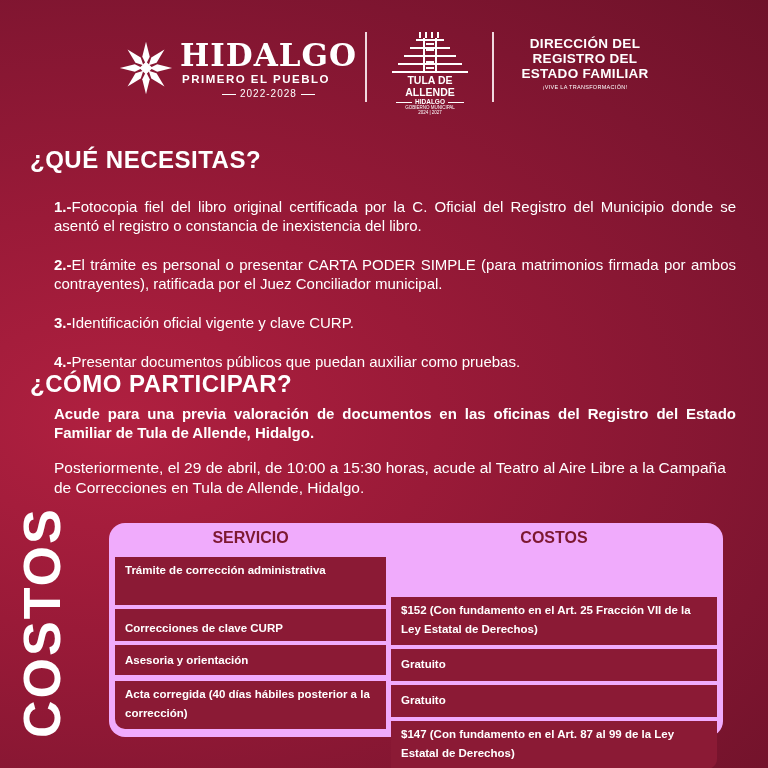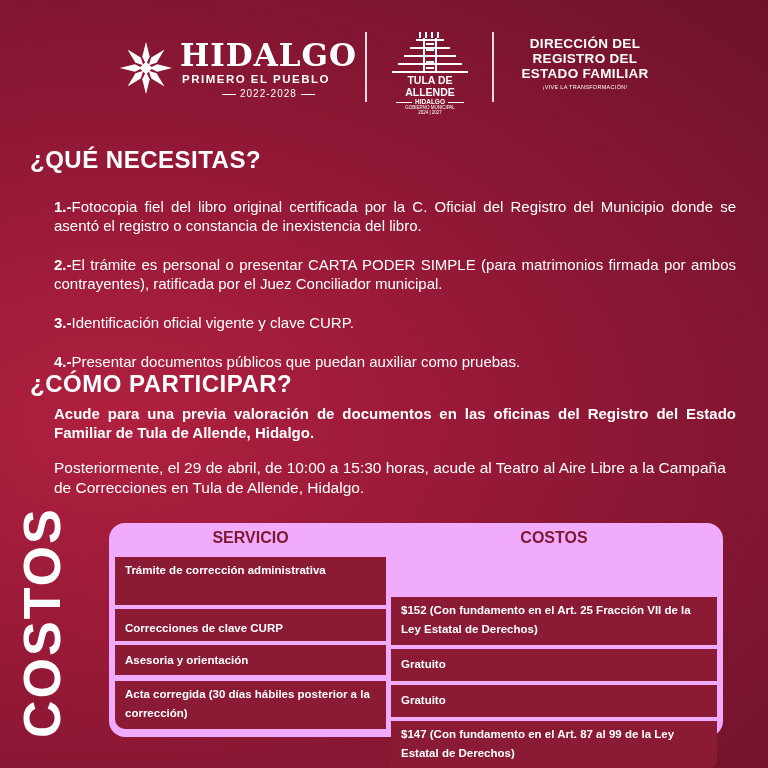--- a/index.html
+++ b/index.html
@@ -109,15 +109,15 @@
 
   <div class="cell c1" style="top:34px;height:48px">Trámite de corrección administrativa</div>
   <div class="cell c2" style="top:34px;height:48px">$152 (Con fundamento en el Art. 25 Fracción VII de la Ley Estatal de Derechos)</div>
 
   <div class="cell c1" style="top:86px;height:32px;padding-top:10px">Correcciones de clave CURP</div>
   <div class="cell c2" style="top:86px;height:32px;padding-top:6px">Gratuito</div>
 
   <div class="cell c1" style="top:122px;height:30px;padding-top:6px">Asesoria y orientación</div>
   <div class="cell c2" style="top:122px;height:32px;padding-top:6px">Gratuito</div>
 
-  <div class="cell c1" style="top:158px;height:48px;border-bottom-left-radius:10px">Acta corregida (30 días hábiles posterior a la corrección)</div>
+  <div class="cell c1" style="top:158px;height:48px;border-bottom-left-radius:10px">Acta corregida (40 días hábiles posterior a la corrección)</div>
   <div class="cell c2" style="top:158px;height:48px;border-bottom-right-radius:10px">$147 (Con fundamento en el Art. 87 al 99 de la Ley Estatal de Derechos)</div>
 </div>
 
 </body></html>

